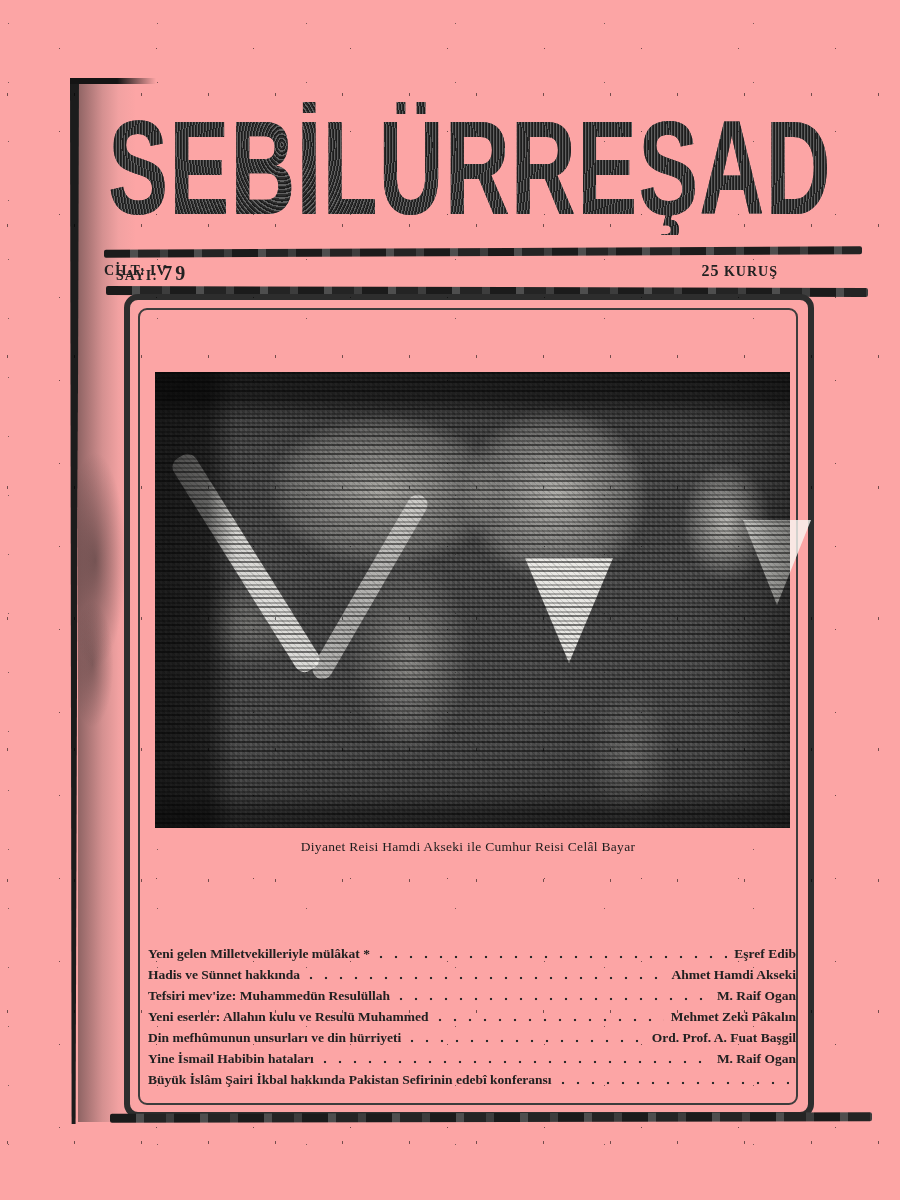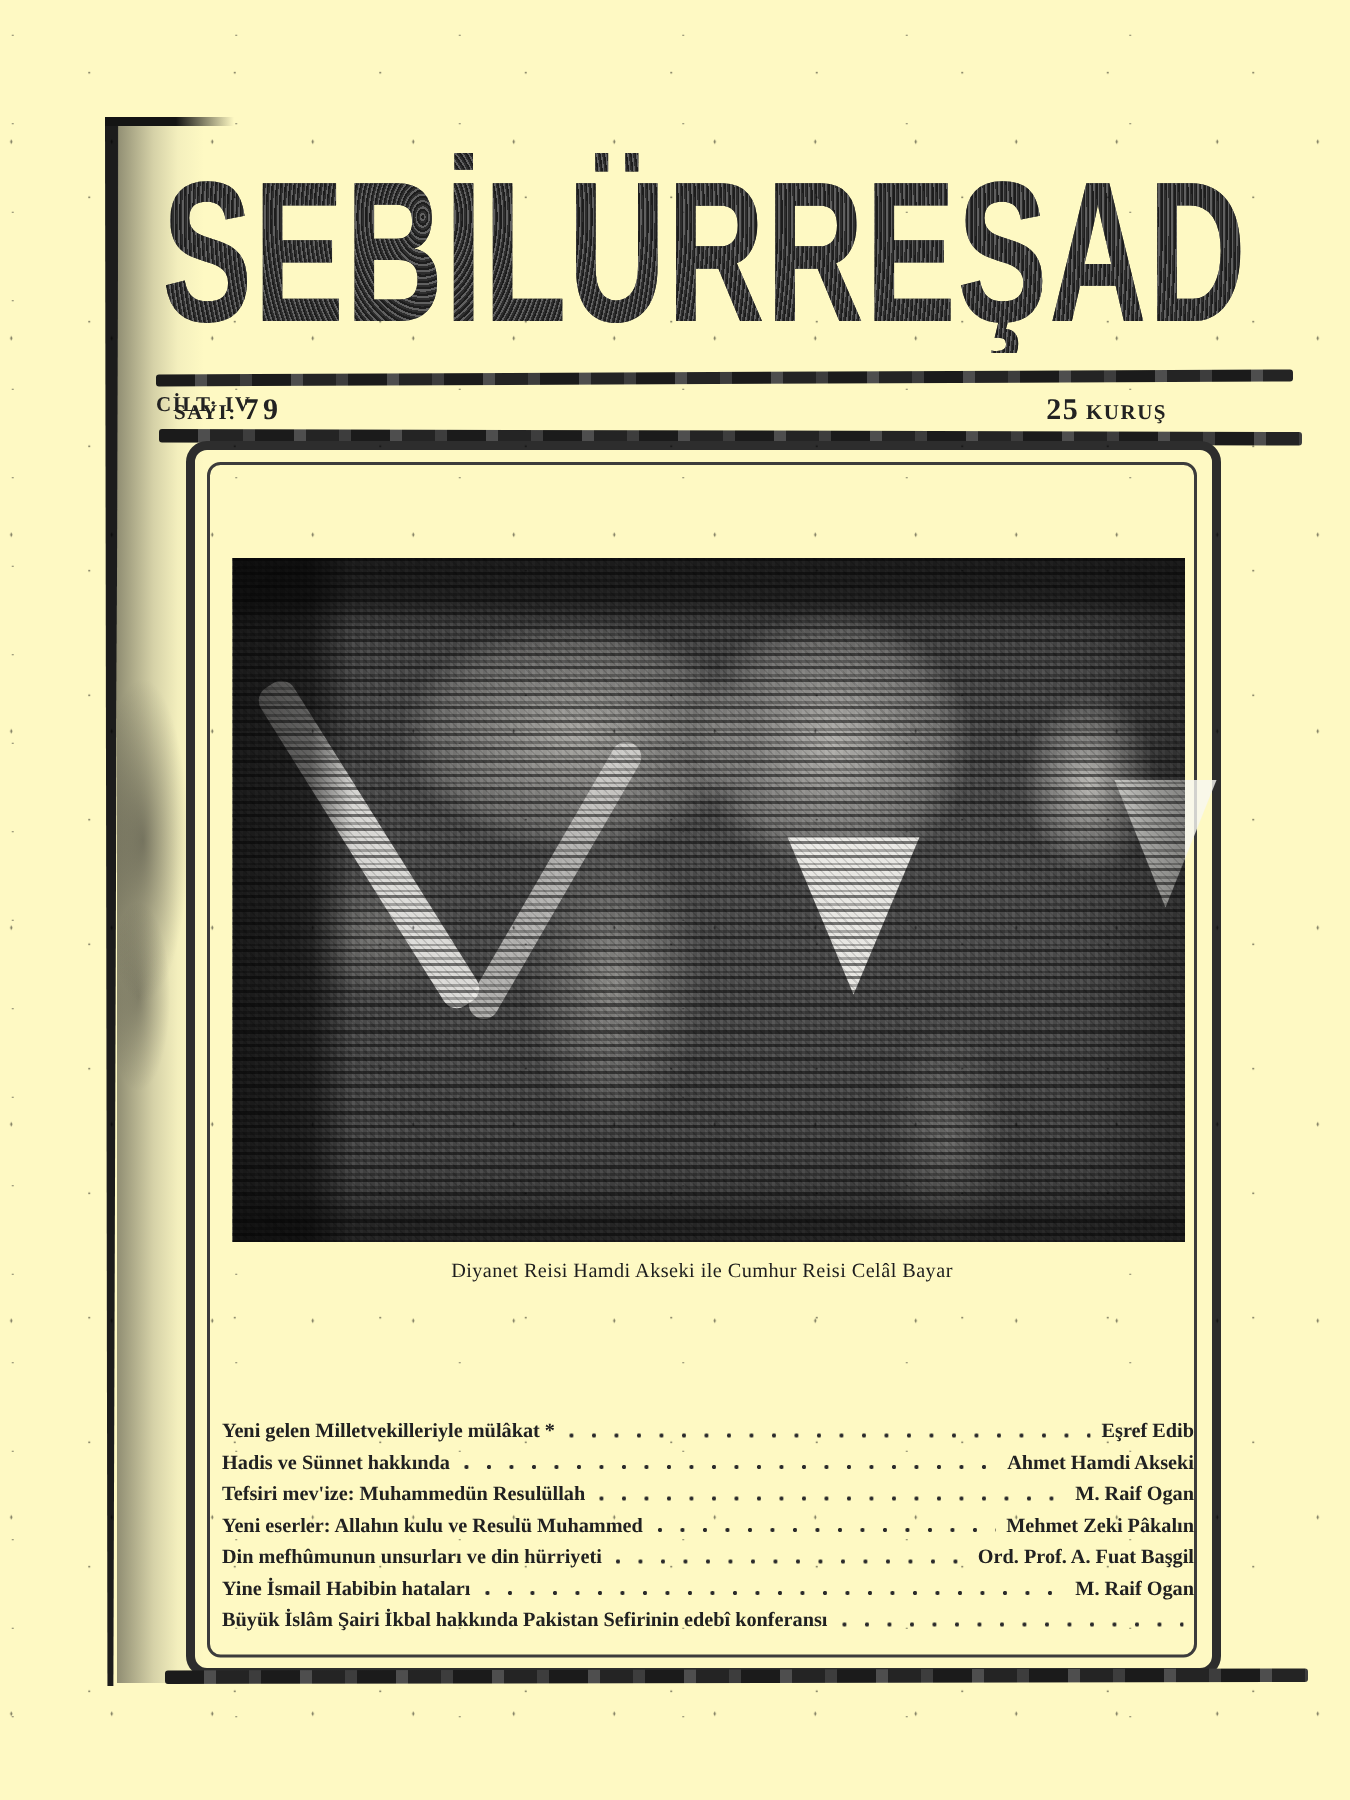--- a/index.html
+++ b/index.html
@@ -1,18 +1,18 @@
 <!DOCTYPE html>
 <html><head>
 <meta charset="utf-8">
 <style>
   html,body{margin:0;padding:0;background:#e9e8e4;}
   .page{
     position:relative; width:900px; height:1200px; overflow:hidden;
-    background:#fef9c3;
+    background:#fca5a5;
     font-family:"Liberation Serif", serif;
     color:#222;
   }
   
   .spine-bar{
     position:absolute; left:70px; top:80px; width:9px; height:1044px;
     background:#1c1c1c;
     clip-path:polygon(0 0,100% 0,62% 100%,18% 100%);
   }
   .spine-haze{
@@ -63,21 +63,21 @@
   }
   .rule-a{ left:104px; top:248px; width:758px; transform:rotate(-0.25deg); }
   .rule-b{ left:106px; top:287px; width:762px; height:9px; transform:rotate(0.15deg); }
   .rule-bottom{ left:110px; top:1113px; width:762px; height:9px; transform:rotate(-0.1deg); }
   
   .infobar{ position:absolute; left:104px; top:258px; width:666px; height:26px; }
   .issue{ position:absolute; left:12px; top:4px; font-weight:700; font-size:14px; letter-spacing:1px; }
   .issue .num{ font-size:20px; letter-spacing:3px; }
   .volume{ position:absolute; left:0; right:0; top:5px; text-align:left; font-weight:700; font-size:14px; letter-spacing:1px; }
   .price{ position:absolute; right:-8px; top:4px; font-weight:700; font-size:14px; letter-spacing:1px; }
-  .price .num{ font-size:20px; }
+  .price .num{ font-size:16px; }
   
   .frame-outer{
     position:absolute; left:124px; top:294px; width:690px; height:824px;
     border:6px solid #2d2d2d; border-radius:14px; box-sizing:border-box;
   }
   .frame-inner{
     position:absolute; left:138px; top:308px; width:660px; height:797px;
     border:2px solid #3c3c3c; border-radius:9px; box-sizing:border-box;
   }
   

